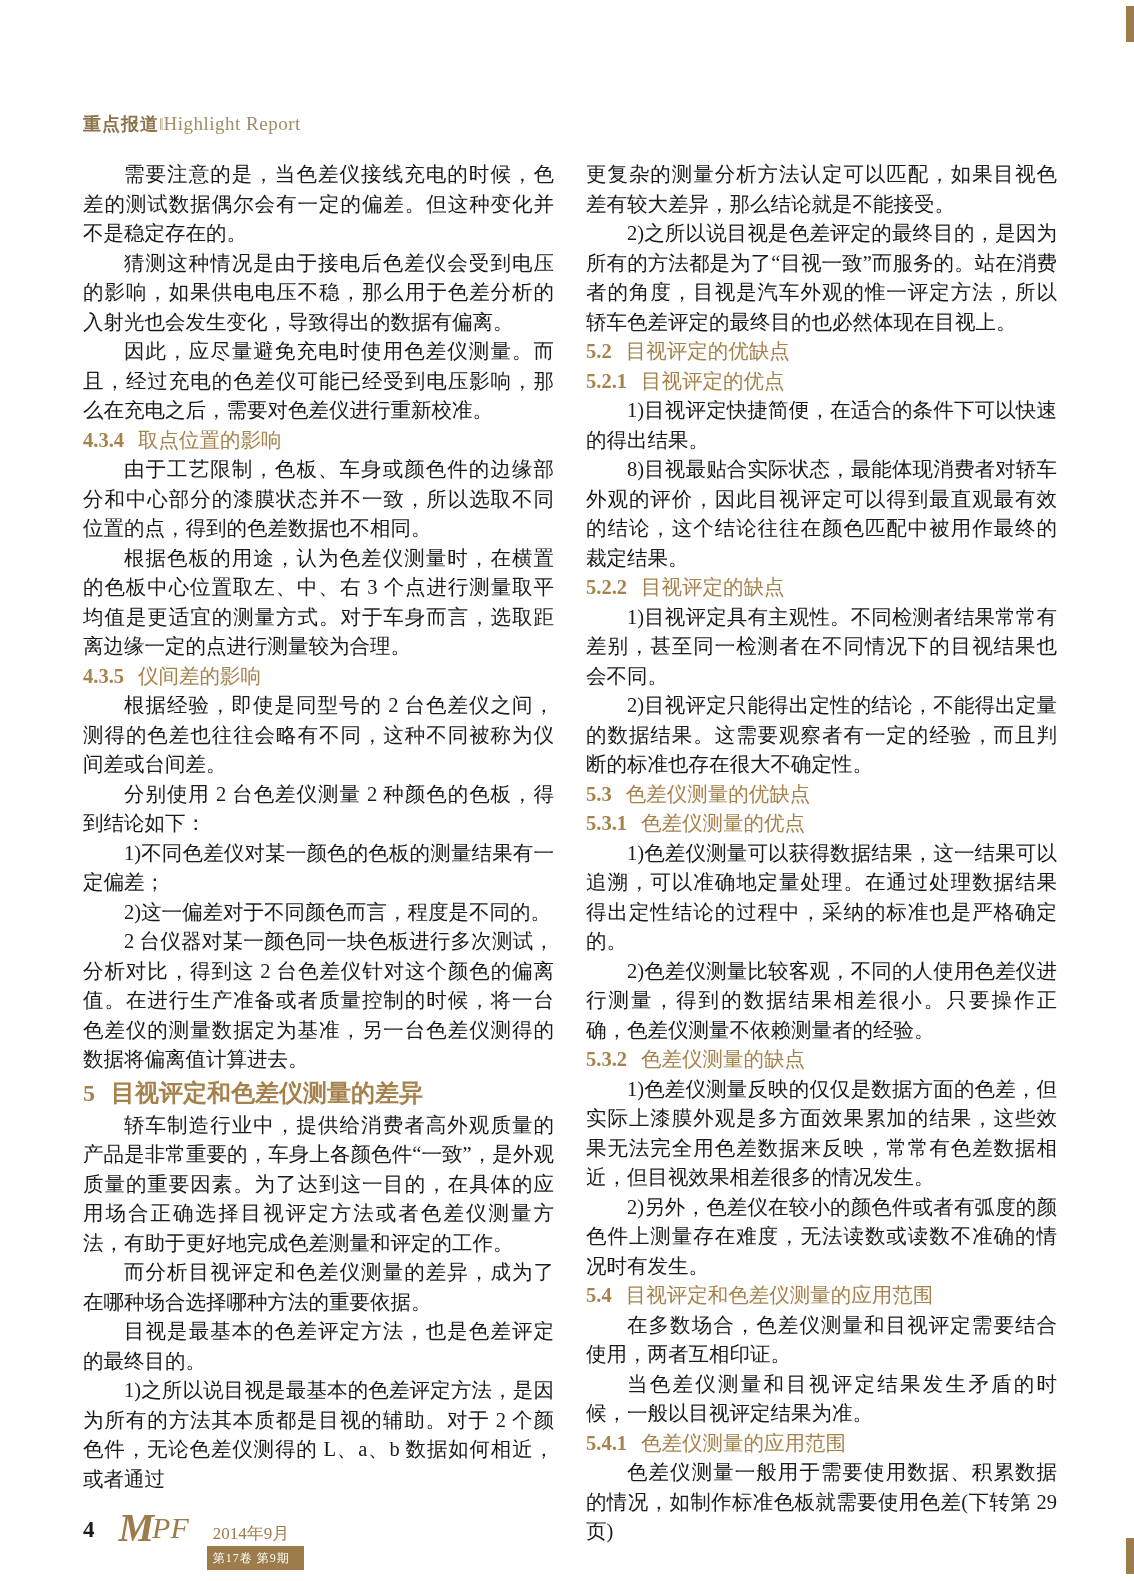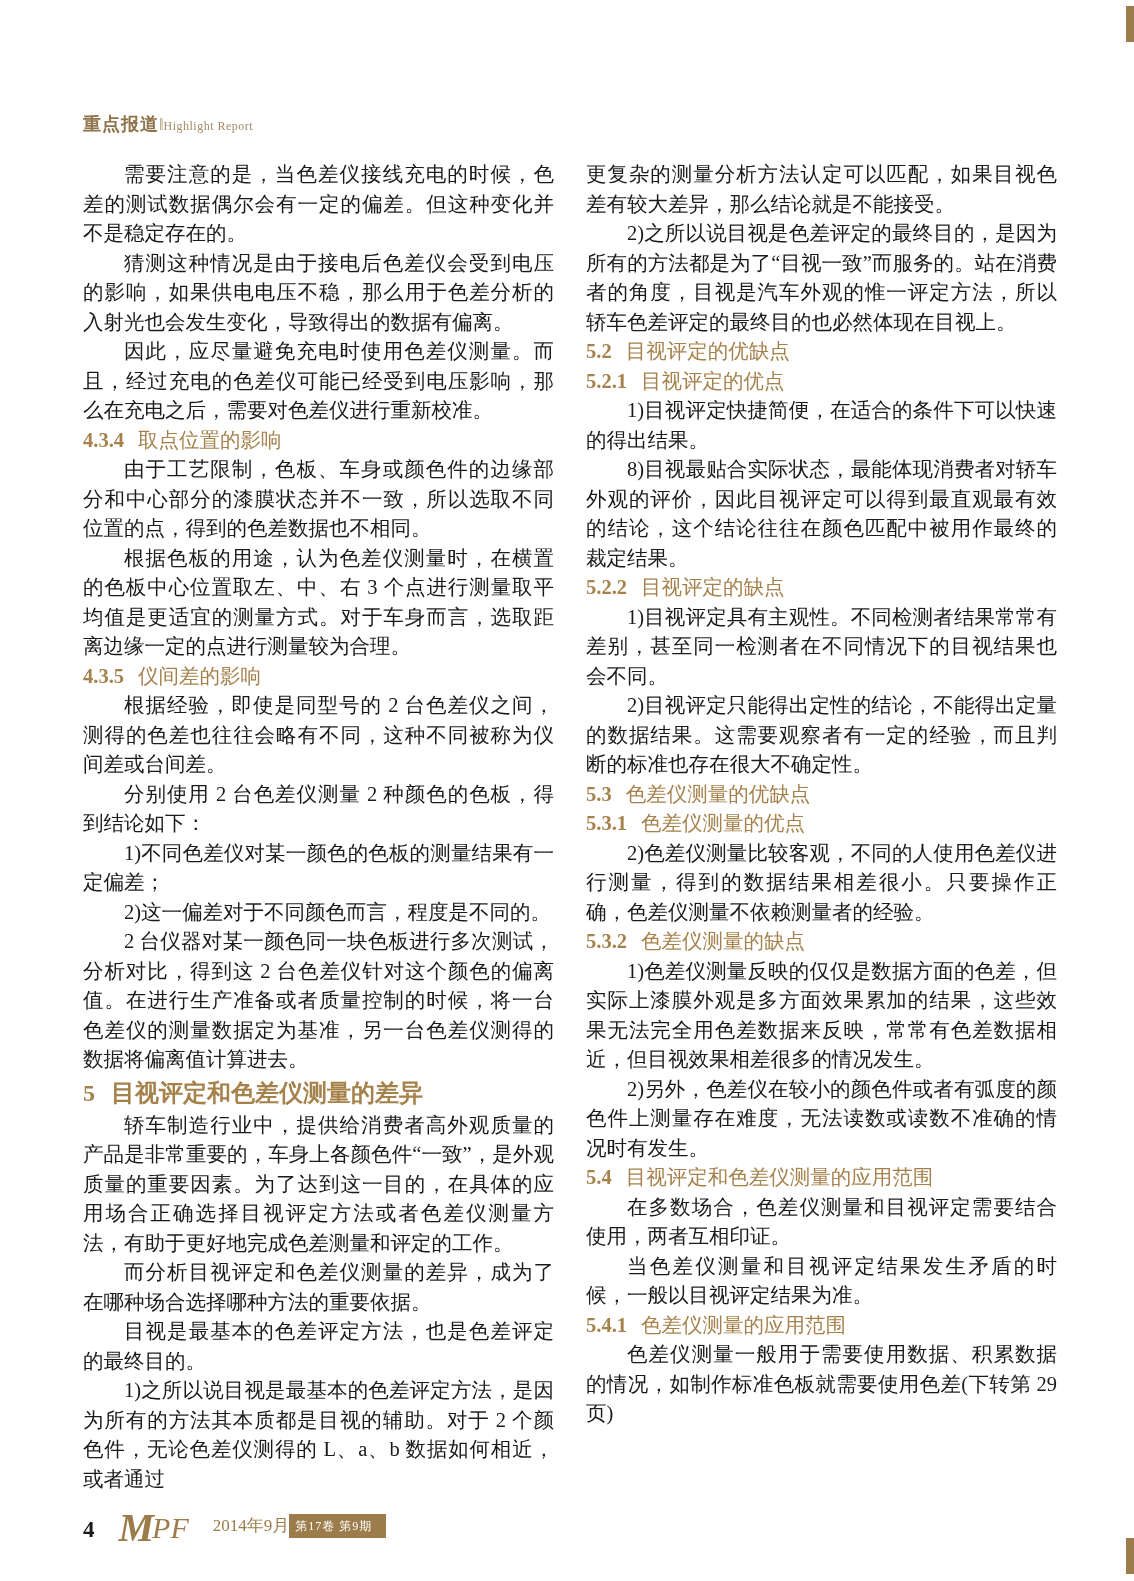--- a/index.html
+++ b/index.html
@@ -18,21 +18,21 @@
   .corner-mark.bottom{top:1538px;height:36px;}
 
   
   .header{
     position:absolute;left:83px;top:112px;
     font-size:18px;color:#8d7349;
     display:flex;align-items:baseline;
   }
   .header .cn{font-weight:bold;letter-spacing:1px;}
   .header .sep{color:#b09a74;font-size:16px;}
-  .header .en{color:#a08c66;font-size:12px;letter-spacing:0.5px;}
+  .header .en{color:#a08c66;font-size:19px;letter-spacing:0.5px;}
 
   
   .content{
     position:absolute;left:83px;top:160px;
     width:974px;
     display:flex;gap:32px;
   }
   .col{width:471px;}
   p.para{
     margin:0;
@@ -69,21 +69,21 @@
   }
   .logo{display:flex;align-items:flex-start;margin-left:8px;}
   .logo .m{
     font-size:40px;font-weight:bold;color:#9c7c4a;
     line-height:52px;font-style:italic;
   }
   .logo .pf{
     font-size:30px;color:#9c7c4a;font-style:italic;
     line-height:52px;margin-left:-2px;
   }
-  .issue-block{display:flex;margin-left:2px;margin-top:12px;}
+  .issue-block{display:flex;flex-direction:column;margin-left:2px;margin-top:20px;}
   .issue-block .date{
     color:#9c7c4a;font-size:17px;line-height:24px;padding-left:6px;
   }
   .issue-block .vol{
     background:#9c7c4a;color:#ffffff;
     font-size:12px;line-height:24px;
     padding:0 14px 0 6px;
     letter-spacing:1px;
   }
 </style>
@@ -126,20 +126,21 @@
         <p class="para">2)之所以说目视是色差评定的最终目的，是因为所有的方法都是为了“目视一致”而服务的。站在消费者的角度，目视是汽车外观的惟一评定方法，所以轿车色差评定的最终目的也必然体现在目视上。</p>
         <div class="h3"><span class="hnum">5.2</span><span class="htxt">目视评定的优缺点</span></div>
         <div class="h3"><span class="hnum">5.2.1</span><span class="htxt">目视评定的优点</span></div>
         <p class="para">1)目视评定快捷简便，在适合的条件下可以快速的得出结果。</p>
         <p class="para">8)目视最贴合实际状态，最能体现消费者对轿车外观的评价，因此目视评定可以得到最直观最有效的结论，这个结论往往在颜色匹配中被用作最终的裁定结果。</p>
         <div class="h3"><span class="hnum">5.2.2</span><span class="htxt">目视评定的缺点</span></div>
         <p class="para">1)目视评定具有主观性。不同检测者结果常常有差别，甚至同一检测者在不同情况下的目视结果也会不同。</p>
         <p class="para">2)目视评定只能得出定性的结论，不能得出定量的数据结果。这需要观察者有一定的经验，而且判断的标准也存在很大不确定性。</p>
         <div class="h3"><span class="hnum">5.3</span><span class="htxt">色差仪测量的优缺点</span></div>
         <div class="h3"><span class="hnum">5.3.1</span><span class="htxt">色差仪测量的优点</span></div>
+        <p class="para">1)色差仪测量可以获得数据结果，这一结果可以追溯，可以准确地定量处理。在通过处理数据结果得出定性结论的过程中，采纳的标准也是严格确定的。</p>
         <p class="para">2)色差仪测量比较客观，不同的人使用色差仪进行测量，得到的数据结果相差很小。只要操作正确，色差仪测量不依赖测量者的经验。</p>
         <div class="h3"><span class="hnum">5.3.2</span><span class="htxt">色差仪测量的缺点</span></div>
         <p class="para">1)色差仪测量反映的仅仅是数据方面的色差，但实际上漆膜外观是多方面效果累加的结果，这些效果无法完全用色差数据来反映，常常有色差数据相近，但目视效果相差很多的情况发生。</p>
         <p class="para">2)另外，色差仪在较小的颜色件或者有弧度的颜色件上测量存在难度，无法读数或读数不准确的情况时有发生。</p>
         <div class="h3"><span class="hnum">5.4</span><span class="htxt">目视评定和色差仪测量的应用范围</span></div>
         <p class="para">在多数场合，色差仪测量和目视评定需要结合使用，两者互相印证。</p>
         <p class="para">当色差仪测量和目视评定结果发生矛盾的时候，一般以目视评定结果为准。</p>
         <div class="h3"><span class="hnum">5.4.1</span><span class="htxt">色差仪测量的应用范围</span></div>
         <p class="para">色差仪测量一般用于需要使用数据、积累数据的情况，如制作标准色板就需要使用色差(下转第 29 页)</p>
       </div>

